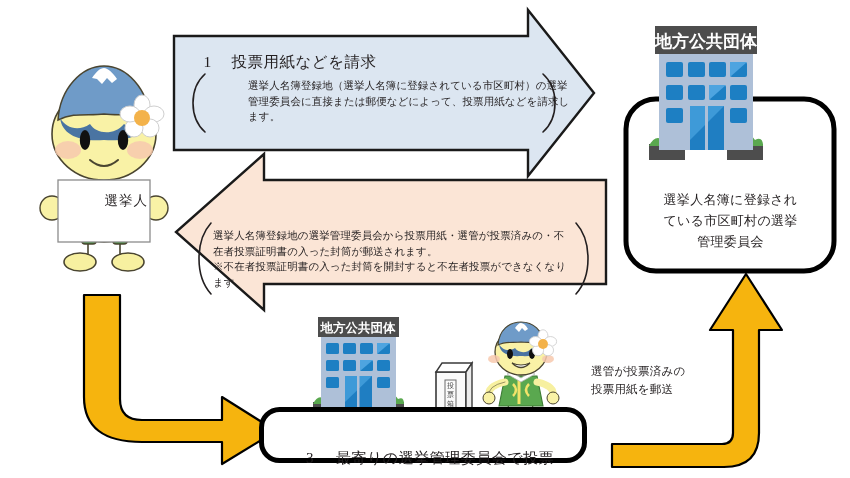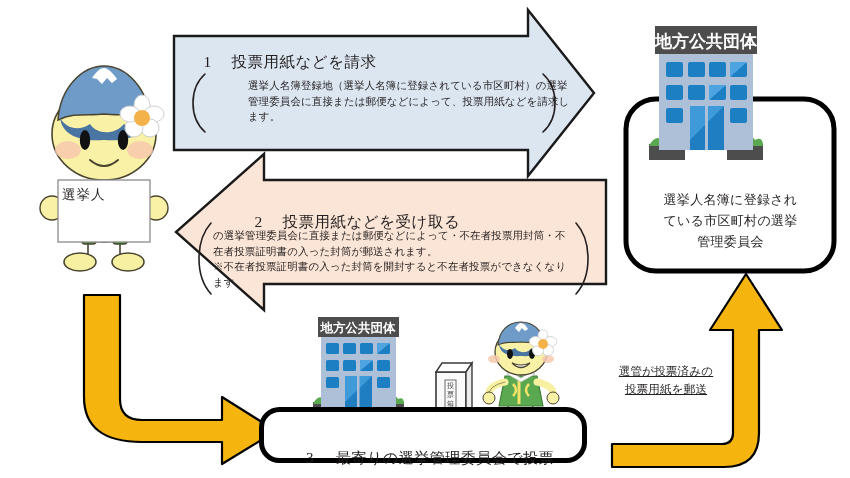--- a/index.html
+++ b/index.html
@@ -40,27 +40,27 @@
   #s3-num{display:inline-block;width:30px;}
 
   
   #right-caption{
     left:629px;top:189px;width:203px;text-align:center;
     font-size:13px;line-height:21px;letter-spacing:.3px;
   }
 
   
   #mail-note{
-    left:591px;top:362px;width:150px;text-align:center;
-    font-size:11.5px;line-height:18px;letter-spacing:.2px;text-decoration:underline;
+    left:591px;top:362px;width:150px;text-align:left;
+    font-size:11.5px;line-height:18px;letter-spacing:.2px;
   }
 
   
   #voter-label{
-    left:62px;top:186px;width:86px;text-align:left;
+    left:62px;top:192px;width:86px;text-align:right;
     font-size:13.5px;letter-spacing:1px;
   }
 </style>
 </head>
 <body>
 
 <div id="stage">
 
   <svg class="abs" style="left:80px;top:292px;" width="210" height="170" viewBox="0 0 210 170">
     <path d="M4,3 L40,3 L40,107 Q40,128 62,128 L142,128 L142,105 L196,139 L142,172 L142,150 L62,150
@@ -92,24 +92,21 @@
     <path d="M434,28 L92,28 L92,2 L4,80 L92,158 L92,132 L434,132 Z" fill="#fbe5d6" stroke="#1a1a1a" stroke-width="2.4" stroke-linejoin="miter"></path>
   </svg>
 
   <svg class="abs" style="left:196px;top:221px;" width="18" height="75" viewBox="0 0 18 75">
     <path d="M15,2 C6,12 3,26 3,37.5 C3,49 6,63 15,73" fill="none" stroke="#231f20" stroke-width="1.6" stroke-linecap="round"></path>
   </svg>
   <svg class="abs" style="left:573px;top:221px;" width="18" height="75" viewBox="0 0 18 75">
     <path d="M3,2 C12,12 15,26 15,37.5 C15,49 12,63 3,73" fill="none" stroke="#231f20" stroke-width="1.6" stroke-linecap="round"></path>
   </svg>
 
-  <div class="txt" id="s2-title">
-    <span id="s2-num">2</span><span>投票用紙などを受け取る</span>
-  </div>
-  <div class="txt" id="s2-body" style="white-space: pre-wrap;">の選挙管理委員会に直接または郵便などによって・不在者投票用封筒・不在者投票証明書の入った封筒が郵送されます。
+  <div class="txt" id="s2-body" style="white-space: pre-wrap;">選挙人名簿登録地の選挙管理委員会から投票用紙・選管が投票済みの・不在者投票証明書の入った封筒が郵送されます。
 ※不在者投票証明書の入った封筒を開封すると不在者投票ができなくなります。</div>
 
   <svg class="abs" style="left:30px;top:62px;" width="150" height="215" viewBox="0 0 150 215">
 
     <g stroke="#4a4530" stroke-width="1.6">
       <path d="M58,176 L58,196" fill="none"></path>
       <path d="M90,176 L90,196" fill="none"></path>
       <ellipse cx="50" cy="200" rx="16" ry="9" fill="#f7f0a0"></ellipse>
       <ellipse cx="98" cy="200" rx="16" ry="9" fill="#f7f0a0"></ellipse>
       <rect x="52" y="170" width="14" height="12" rx="3" fill="#3aa03a"></rect>

